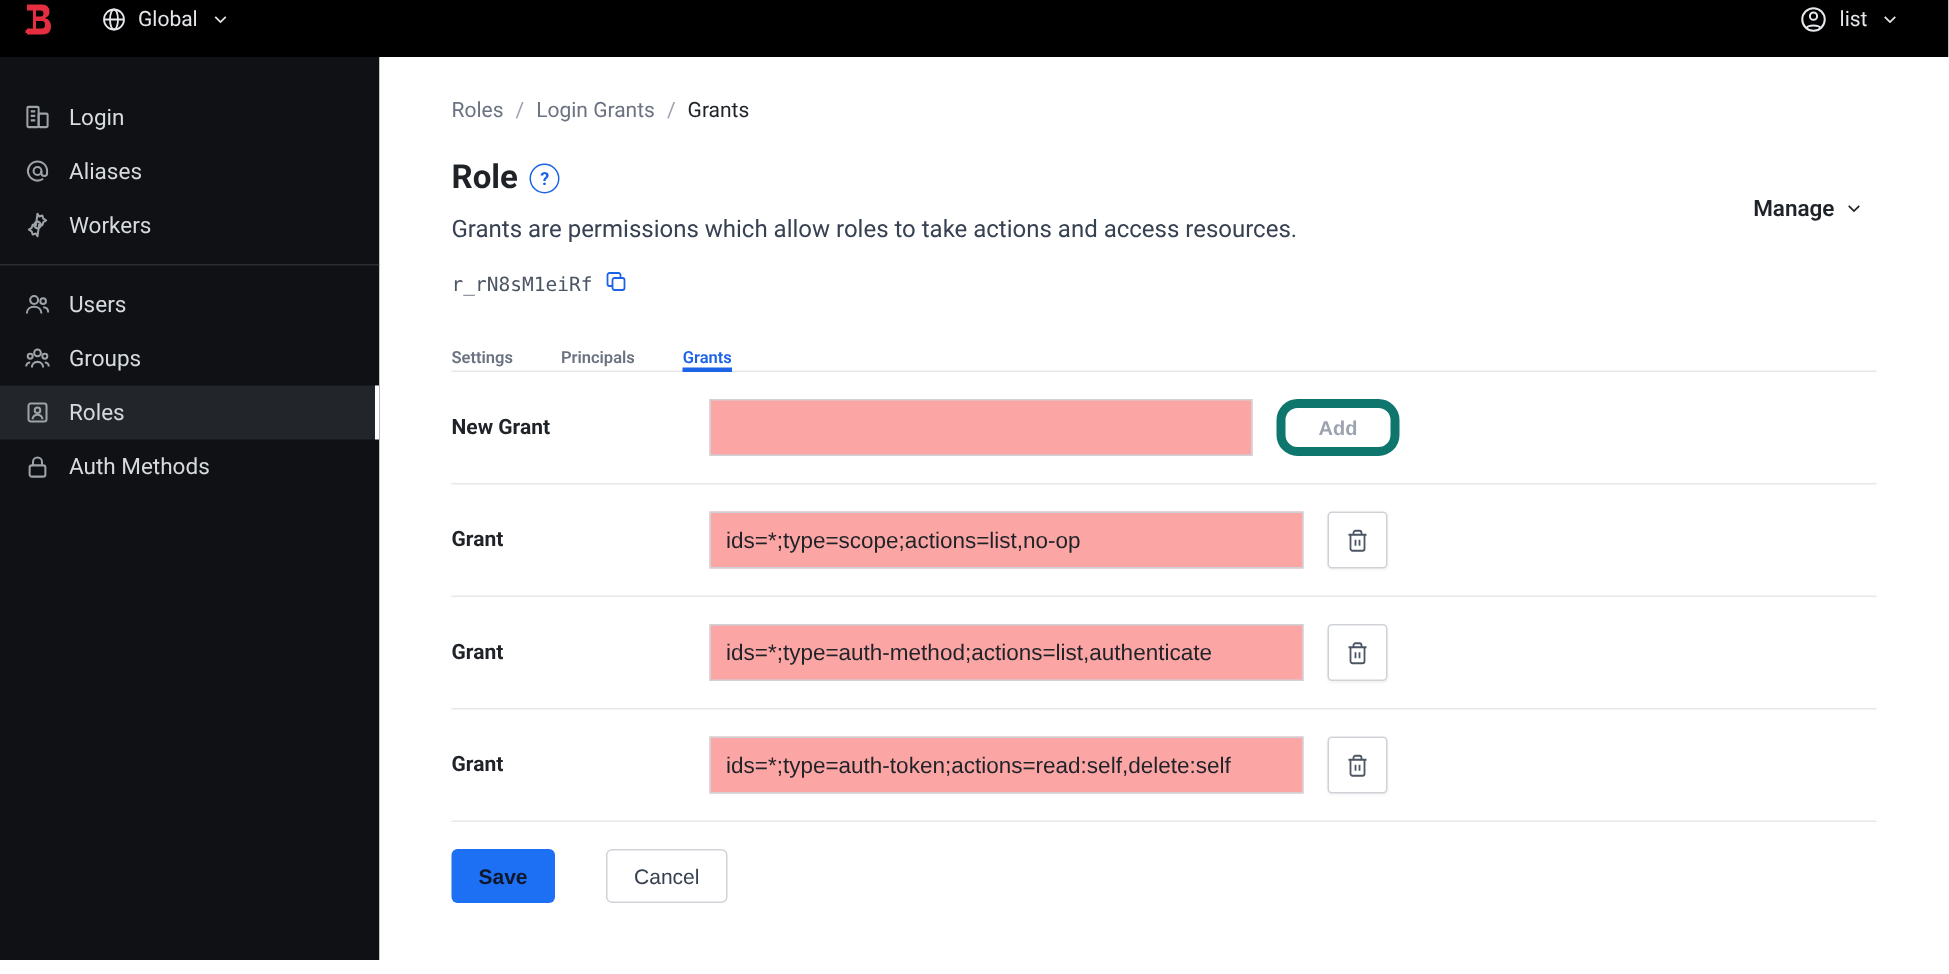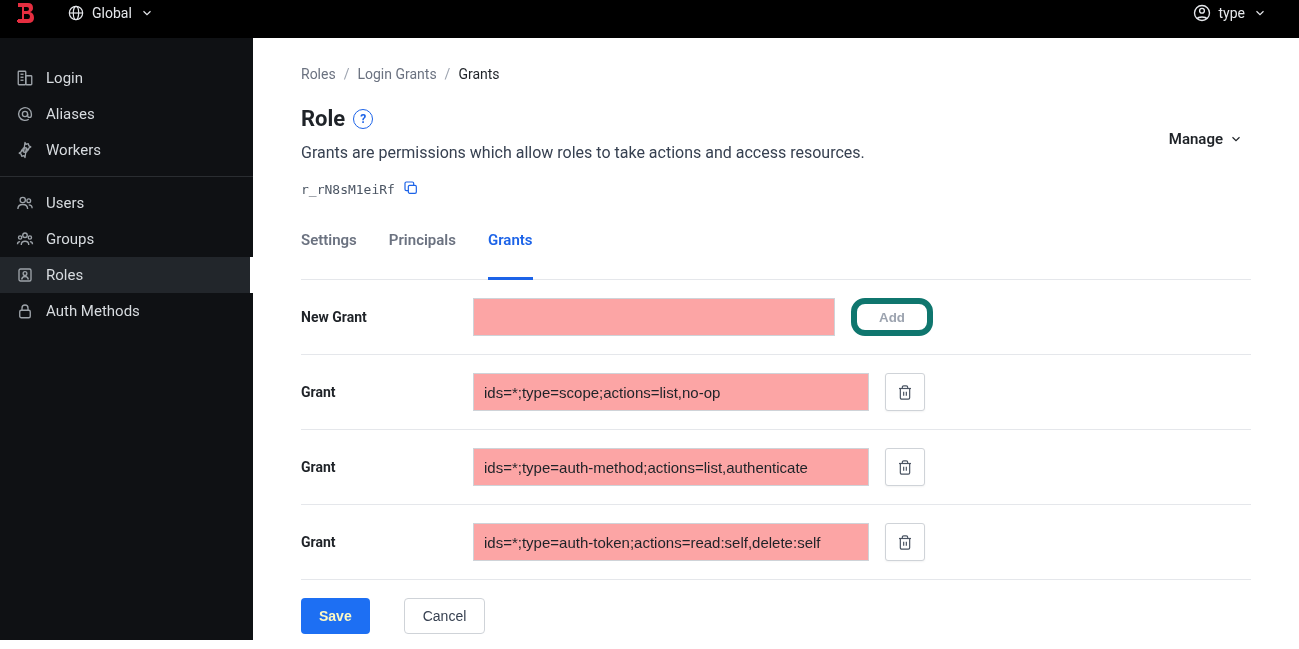--- a/index.html
+++ b/index.html
@@ -43,35 +43,35 @@
     .subtitle { margin-top: 12px; font-size: 16px; color: #374151; }
 
     .manage-btn { display: flex; align-items: center; gap: 6px; font-weight: 600; font-size: 15px; cursor: pointer; padding: 6px 8px; border-radius: 4px; margin-top: 18px; }
 
     .id-row { display: flex; align-items: center; gap: 8px; margin-top: 18px; }
     .id-text { font-family: ui-monospace, SFMono-Regular, Menlo, Consolas, monospace; font-size: 13px; color: #4b5563; }
     .copy-icon { color: #1c63e8; cursor: pointer; }
 
     
     .tabs { display: flex; gap: 32px; border-bottom: 1px solid #e5e7eb; margin-top: 22px; }
-    .tab { padding: 10px 0 28px; color: #6b7280; font-weight: 600; font-size: 15px; cursor: pointer; border-bottom: 3px solid transparent; margin-bottom: -1px; }
+    .tab { padding: 10px 0 0; color: #6b7280; font-weight: 600; font-size: 11px; cursor: pointer; border-bottom: 3px solid transparent; margin-bottom: -1px; }
     .tab.active { color: #1c63e8; border-bottom-color: #1c63e8; }
 
     
     .form-row { display: flex; align-items: center; padding: 18px 0; border-bottom: 1px solid #e5e7eb; }
     .form-row:last-of-type { border-bottom: none; }
     .form-label { width: 172px; font-weight: 700; font-size: 14px; flex-shrink: 0; }
     .form-input { height: 38px; border: 1px solid #cfd3d8; border-radius: 0; padding: 0 10px; font-size: 15px; color: #1f2328; background: #fca5a5; }
     .new-grant-input { width: 362px; }
     .grant-input { width: 396px; }
     .add-btn { height: 38px; padding: 0 22px; border: 6px solid #0f766e; border-radius: 14px; background: #fff; color: #9ca3af; font-weight: 600; cursor: not-allowed; margin-left: 16px; }
     .trash-btn { width: 40px; height: 38px; border: 1px solid #cfd3d8; border-radius: 3px; background: #fff; display: inline-flex; align-items: center; justify-content: center; cursor: pointer; margin-left: 16px; box-shadow: 0 1px 2px rgba(0,0,0,0.05); }
 
     .actions { display: flex; gap: 14px; margin-top: 18px; }
-    .btn-primary { height: 36px; padding: 0 18px; border: none; border-radius: 4px; background: #1d6ff3; color: #fef9c3; font-weight: 600; font-size: 14px; cursor: pointer; }
+    .btn-primary { height: 36px; padding: 0 18px; border: none; border-radius: 4px; background: #1d6ff3; color: #0f172a; font-weight: 600; font-size: 14px; cursor: pointer; }
     .btn-secondary { height: 36px; padding: 0 18px; border: 1px solid #cfd3d8; border-radius: 4px; background: #fff; color: #374151; font-weight: 500; font-size: 14px; cursor: pointer; margin-left: 20px; }
 
     .chev-down { width: 14px; height: 14px; }
   </style>
 </head>
 <body>
 
 <div class="topbar">
   <div class="topbar-left">
     <div class="logo">
@@ -93,21 +93,21 @@
         </svg>
     </div>
   </div>
   <div class="topbar-right">
     <div class="user-menu">
       <svg width="18" height="18" viewBox="0 0 24 24" fill="none" stroke="currentColor" stroke-width="1.8">
           <circle cx="12" cy="12" r="10"></circle>
           <circle cx="12" cy="9" r="3.2"></circle>
           <path d="M5.5 20 C7 16.5 17 16.5 18.5 20"></path>
         </svg>
-      <span>type</span>
+      <span>list</span>
       <svg class="chev-down" viewBox="0 0 24 24" fill="none" stroke="currentColor" stroke-width="2">
           <polyline points="6 9 12 15 18 9"></polyline>
         </svg>
     </div>
   </div>
 </div>
 
 <div class="page">
 
   <nav class="sidebar">

